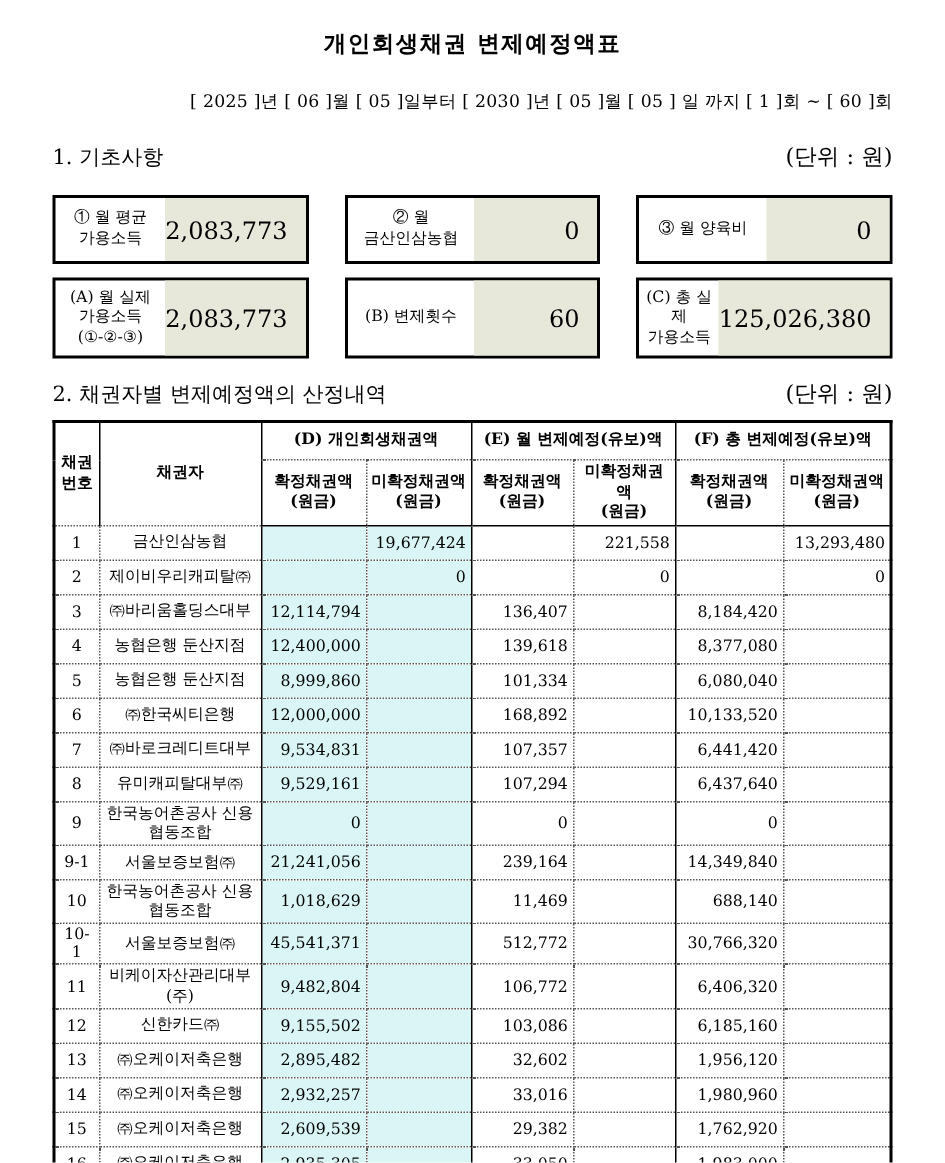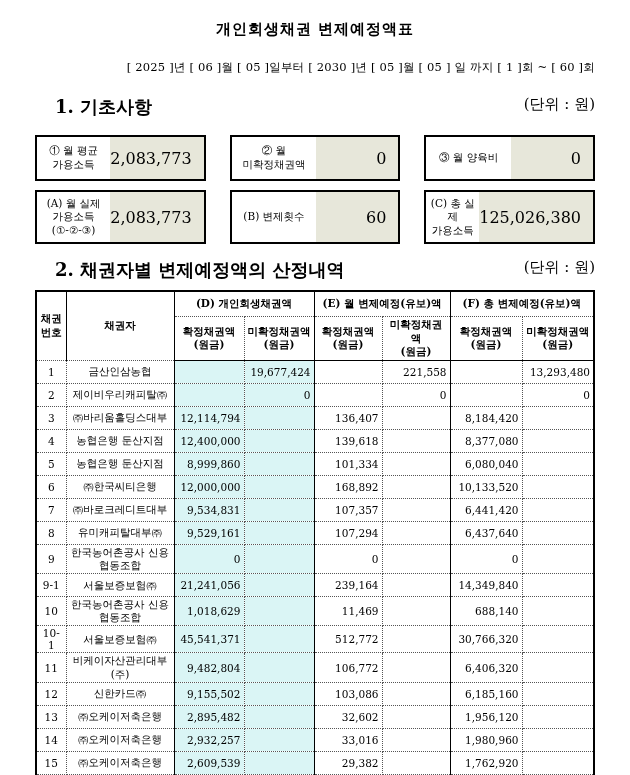--- a/index.html
+++ b/index.html
@@ -10,21 +10,21 @@
     -webkit-font-smoothing:antialiased;
   }
   .page { box-sizing:border-box; width:630px; height:775px; padding:12px 35px 8px 35px; }
 
   .doc-title { text-align:center; font-size:15px; font-weight:bold; letter-spacing:1px; margin-top:8px; }
   .period-line { text-align:right; font-size:11.5px; margin-top:21px; letter-spacing:0.2px; }
 
   .section-head { display:flex; justify-content:space-between; align-items:flex-end; }
   .section-head.s1 { margin-top:20px; }
   .section-head.s2 { margin-top:14px; }
-  .section-title { font-size:18px; font-weight:bold;margin-left:20px; }
+  .section-title { font-size:14px; font-weight:normal; }
   .unit-label { font-size:15px; align-self:flex-start; }
 
   .boxes { display:grid; grid-template-columns:repeat(3,1fr); column-gap:24px; row-gap:9px; margin-top:16px; }
   .box { border:2px solid #000; display:flex; height:42px; }
   .box.tall { height:50px; }
   .box-label {
     flex:1.15; display:flex; align-items:center; justify-content:center;
     text-align:center; font-size:10.5px; line-height:1.3; white-space:pre-line; padding:2px;
   }
   .box-value {
@@ -58,21 +58,21 @@
   </div>
 
   <div class="boxes">
     <div class="box">
       <div class="box-label">① 월 평균
 가용소득</div>
       <div class="box-value">2,083,773</div>
     </div>
     <div class="box">
       <div class="box-label">② 월
-미확정채권액</div>
+금산인삼농협</div>
       <div class="box-value">0</div>
     </div>
     <div class="box">
       <div class="box-label">③ 월 양육비</div>
       <div class="box-value">0</div>
     </div>
     <div class="box tall">
       <div class="box-label">(A) 월 실제
 가용소득
 (①-②-③)</div>

